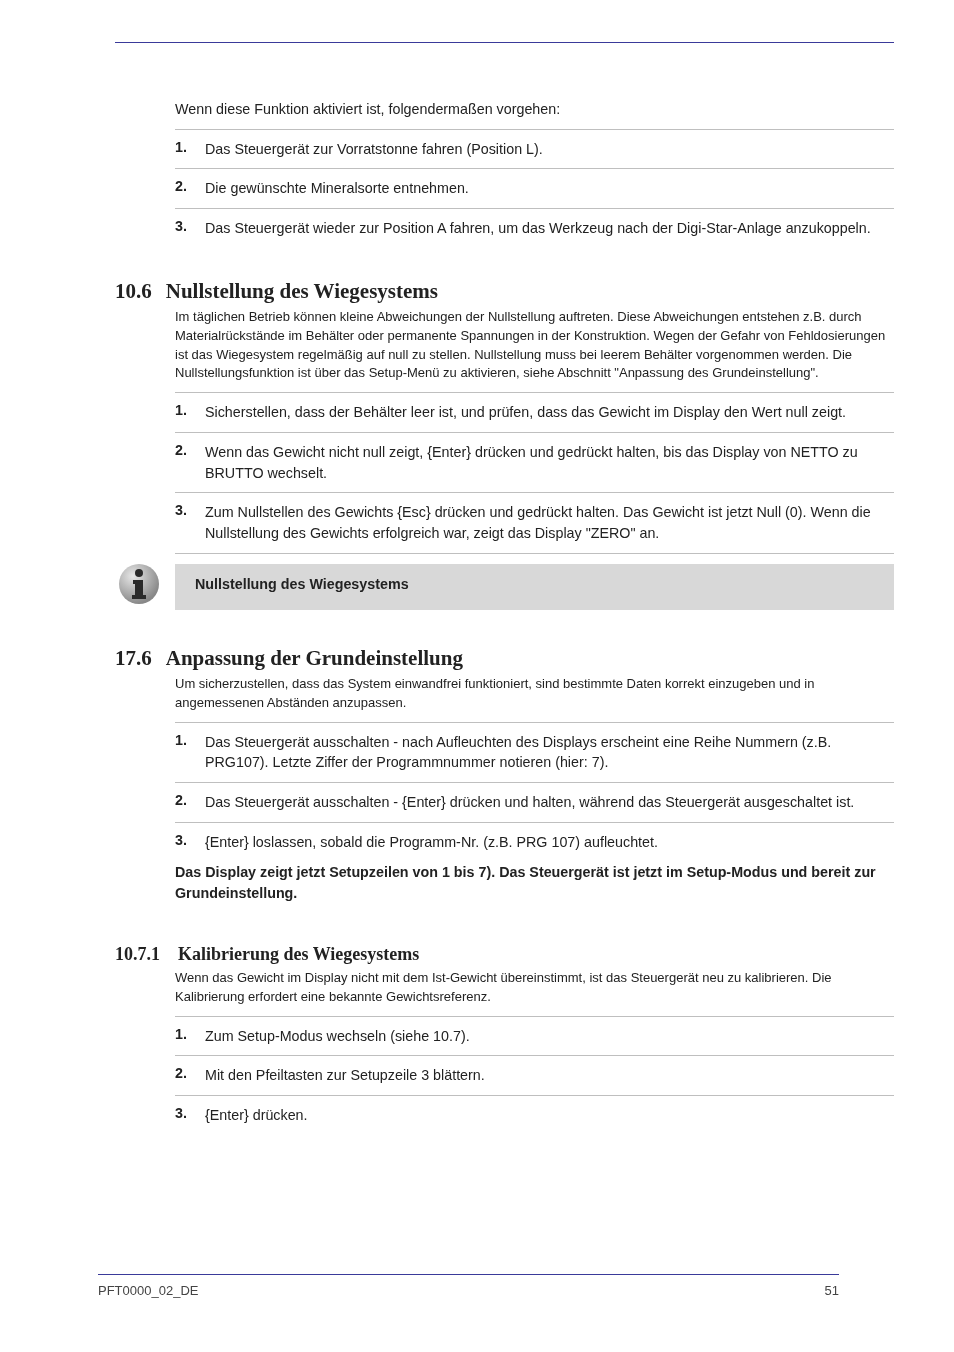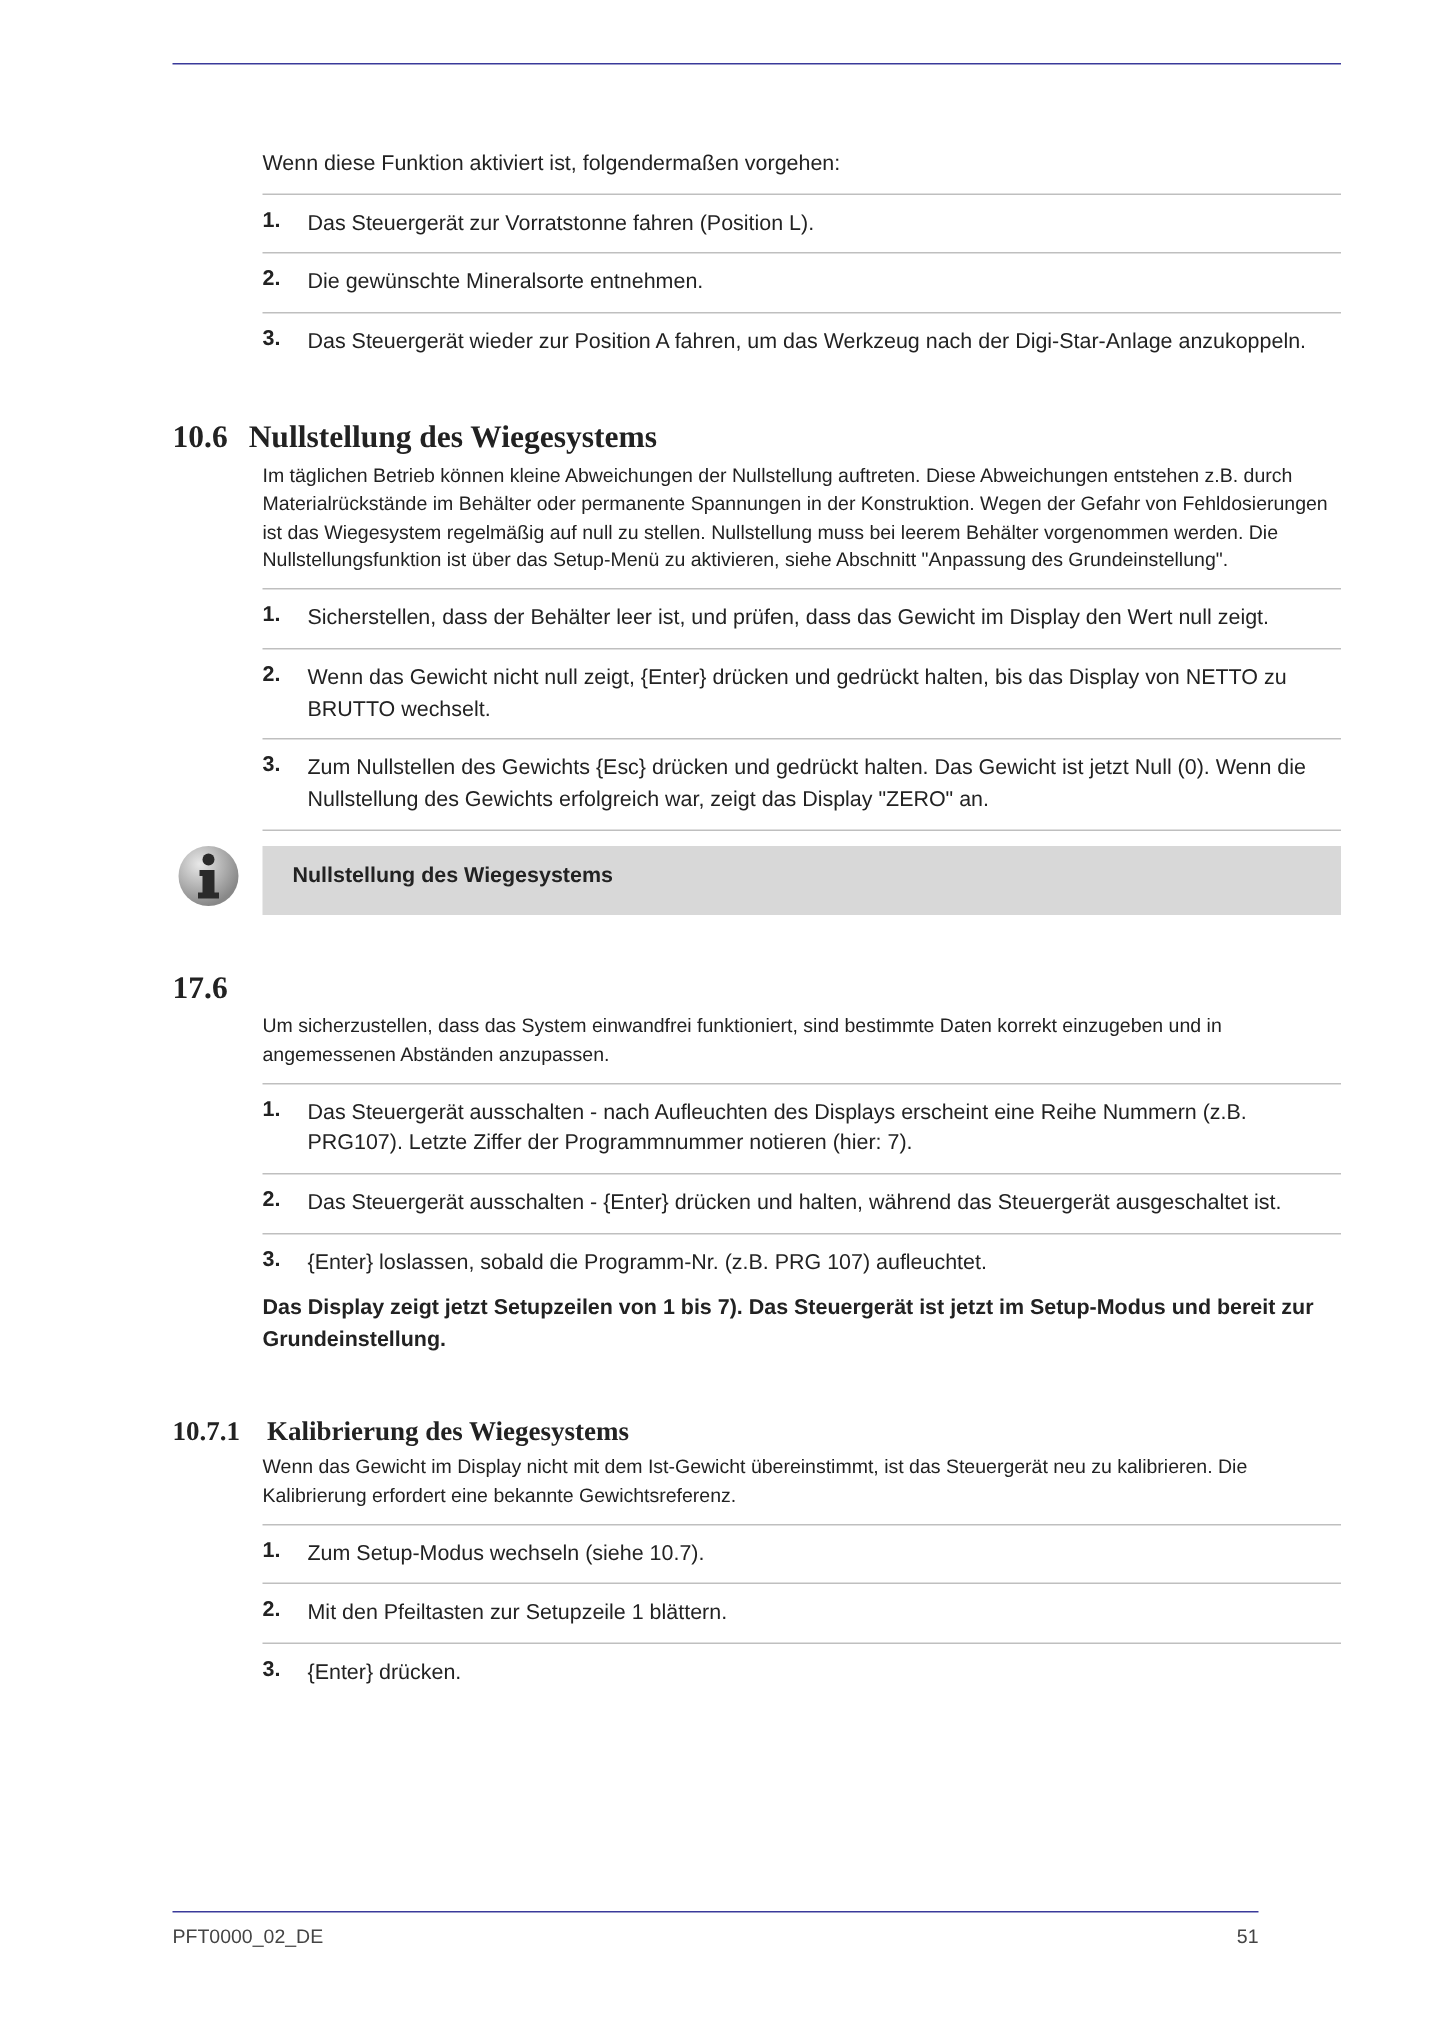--- a/index.html
+++ b/index.html
@@ -102,21 +102,21 @@
       font-weight: bold;
       font-size: 14.3px;
       margin-bottom: 4px;
     }
     .note-text {
       font-size: 14.3px;
       line-height: 1.45;
     }
     .footer {
       position: absolute;
-      left: 115px;
+      left: 98px;
       right: 115px;
       bottom: 54px;
     }
     .footer-rule {
       border: none;
       border-top: 1.5px solid #3a3a9a;
       margin-bottom: 8px;
     }
     .footer-row {
       display: flex;
@@ -193,20 +193,21 @@
           <circle cx="22" cy="11" r="4" fill="#2a2a2a"></circle>
           <path d="M 16 18 L 26 18 L 26 33 L 29 33 L 29 37 L 15 37 L 15 33 L 18 33 L 18 22 L 16 22 Z" fill="#2a2a2a"></path>
         </svg>
       </div>
       <div class="note-heading">Nullstellung des Wiegesystems</div>
     </div>
 
     <div class="h-section-wrap">
       <div class="h3">
         <span>17.6</span>
+        <span>Anpassung der Grundeinstellung</span>
       </div>
     </div>
     <p class="intro">Um sicherzustellen, dass das System einwandfrei funktioniert, sind bestimmte Daten korrekt einzugeben und in angemessenen Abständen anzupassen.</p>
 
     <hr class="step-rule">
     <div class="step">
       <span class="step-num">1.</span>
       <span class="step-text">Das Steuergerät ausschalten - nach Aufleuchten des Displays erscheint eine Reihe Nummern (z.B. PRG107). Letzte Ziffer der Programmnummer notieren (hier: 7).</span>
     </div>
     <hr class="step-rule">
@@ -233,21 +234,21 @@
     <p class="intro">Wenn das Gewicht im Display nicht mit dem Ist-Gewicht übereinstimmt, ist das Steuergerät neu zu kalibrieren. Die Kalibrierung erfordert eine bekannte Gewichtsreferenz.</p>
 
     <hr class="step-rule">
     <div class="step">
       <span class="step-num">1.</span>
       <span class="step-text">Zum Setup-Modus wechseln (siehe 10.7).</span>
     </div>
     <hr class="step-rule">
     <div class="step">
       <span class="step-num">2.</span>
-      <span class="step-text">Mit den Pfeiltasten zur Setupzeile 1 blättern.</span>
+      <span class="step-text">Mit den Pfeiltasten zur Setupzeile 3 blättern.</span>
     </div>
     <hr class="step-rule">
     <div class="step">
       <span class="step-num">3.</span>
       <span class="step-text">{Enter} drücken.</span>
     </div>
 
   </div>
 </div>
 

